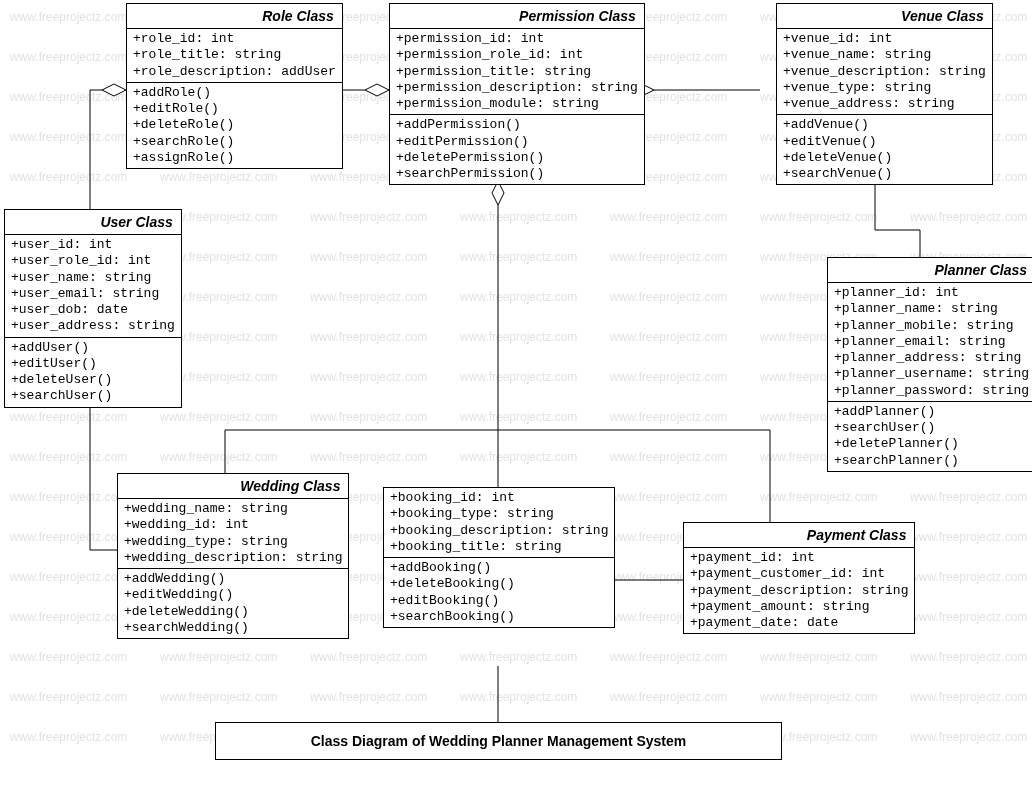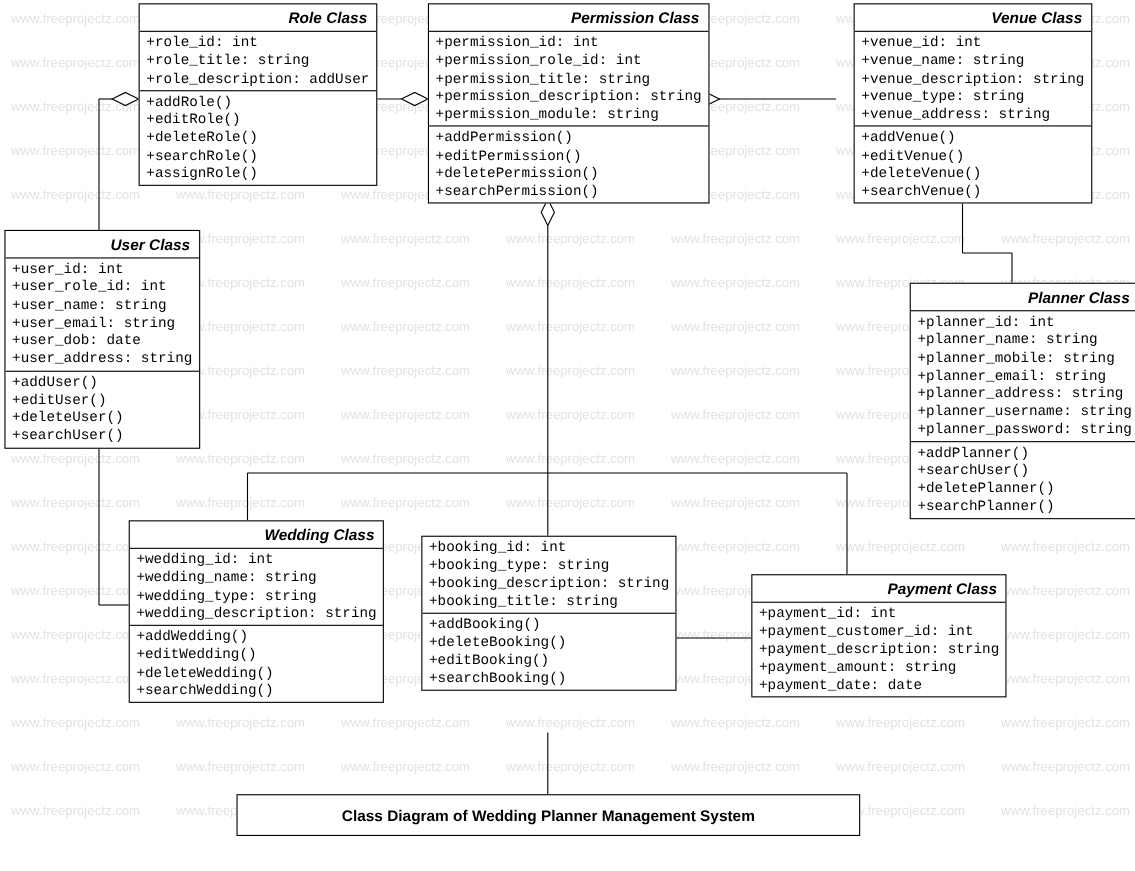--- a/index.html
+++ b/index.html
@@ -327,22 +327,22 @@
       <div class="row">+addPlanner()</div>
       <div class="row">+searchUser()</div>
       <div class="row">+deletePlanner()</div>
       <div class="row">+searchPlanner()</div>
     </div>
 </div>
 
 <div class="classbox" style="left:117px; top:473px;">
   <div class="title">Wedding Class</div>
   <div class="section">
+      <div class="row">+wedding_name: string</div>
       <div class="row">+wedding_id: int</div>
-      <div class="row">+wedding_name: string</div>
       <div class="row">+wedding_type: string</div>
       <div class="row">+wedding_description: string</div>
     </div>
   <div class="section">
       <div class="row">+addWedding()</div>
       <div class="row">+editWedding()</div>
       <div class="row">+deleteWedding()</div>
       <div class="row">+searchWedding()</div>
     </div>
 </div>

